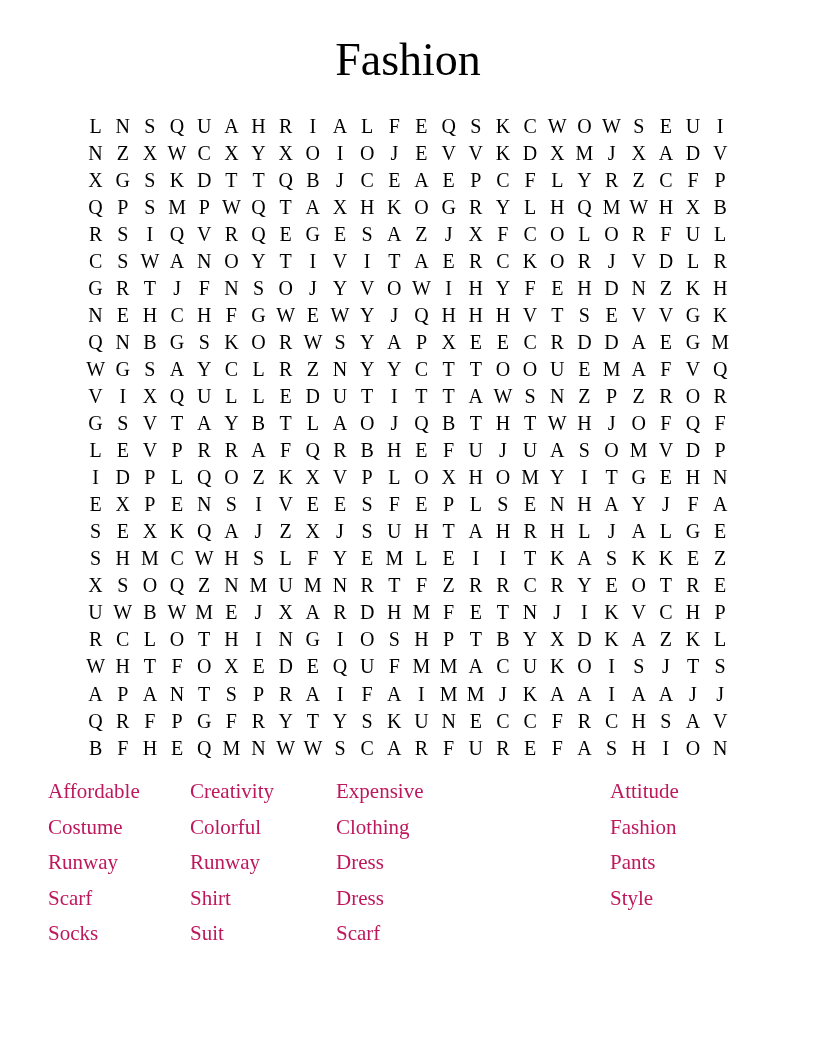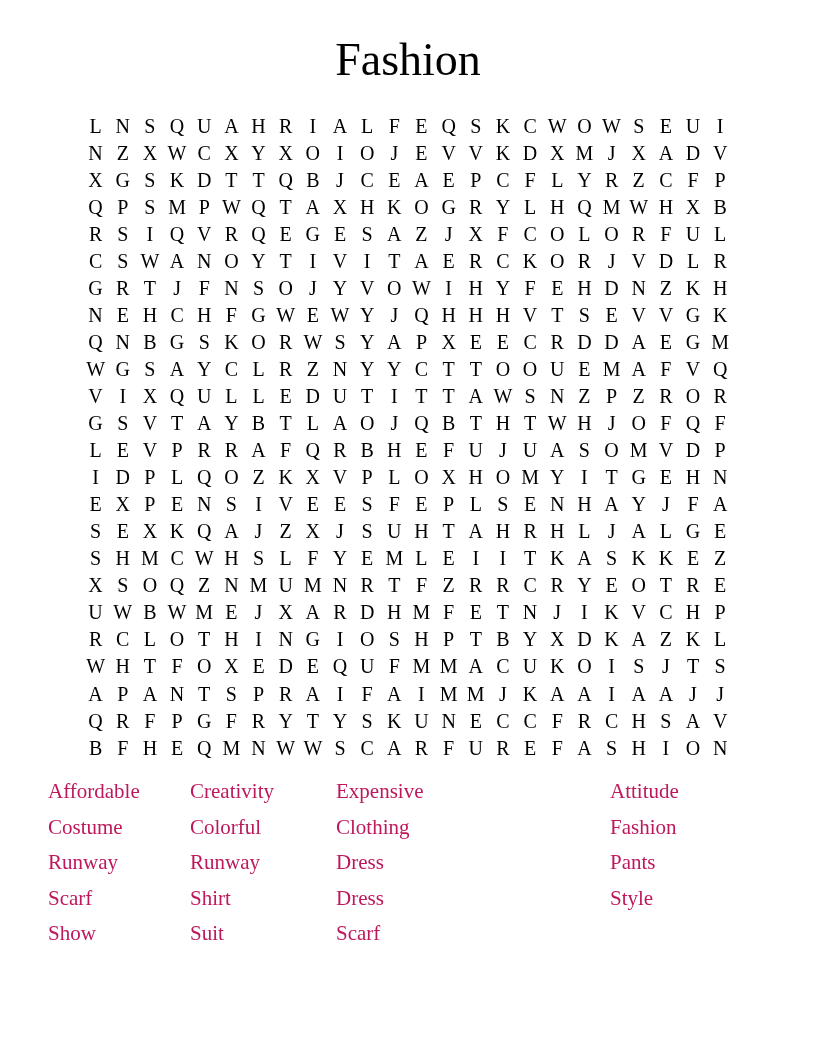--- a/index.html
+++ b/index.html
@@ -649,21 +649,21 @@
     <span class="cell">O</span>
     <span class="cell">N</span>
   </div>
 
 <div class="word-list">
     <div class="wcol c0">
       <div class="word">Affordable</div>
       <div class="word">Costume</div>
       <div class="word">Runway</div>
       <div class="word">Scarf</div>
-      <div class="word">Show</div>
+      <div class="word">Socks</div>
     </div>
     <div class="wcol c1">
       <div class="word">Creativity</div>
       <div class="word">Colorful</div>
       <div class="word">Runway</div>
       <div class="word">Shirt</div>
       <div class="word">Suit</div>
     </div>
     <div class="wcol c2">
       <div class="word">Expensive</div>

